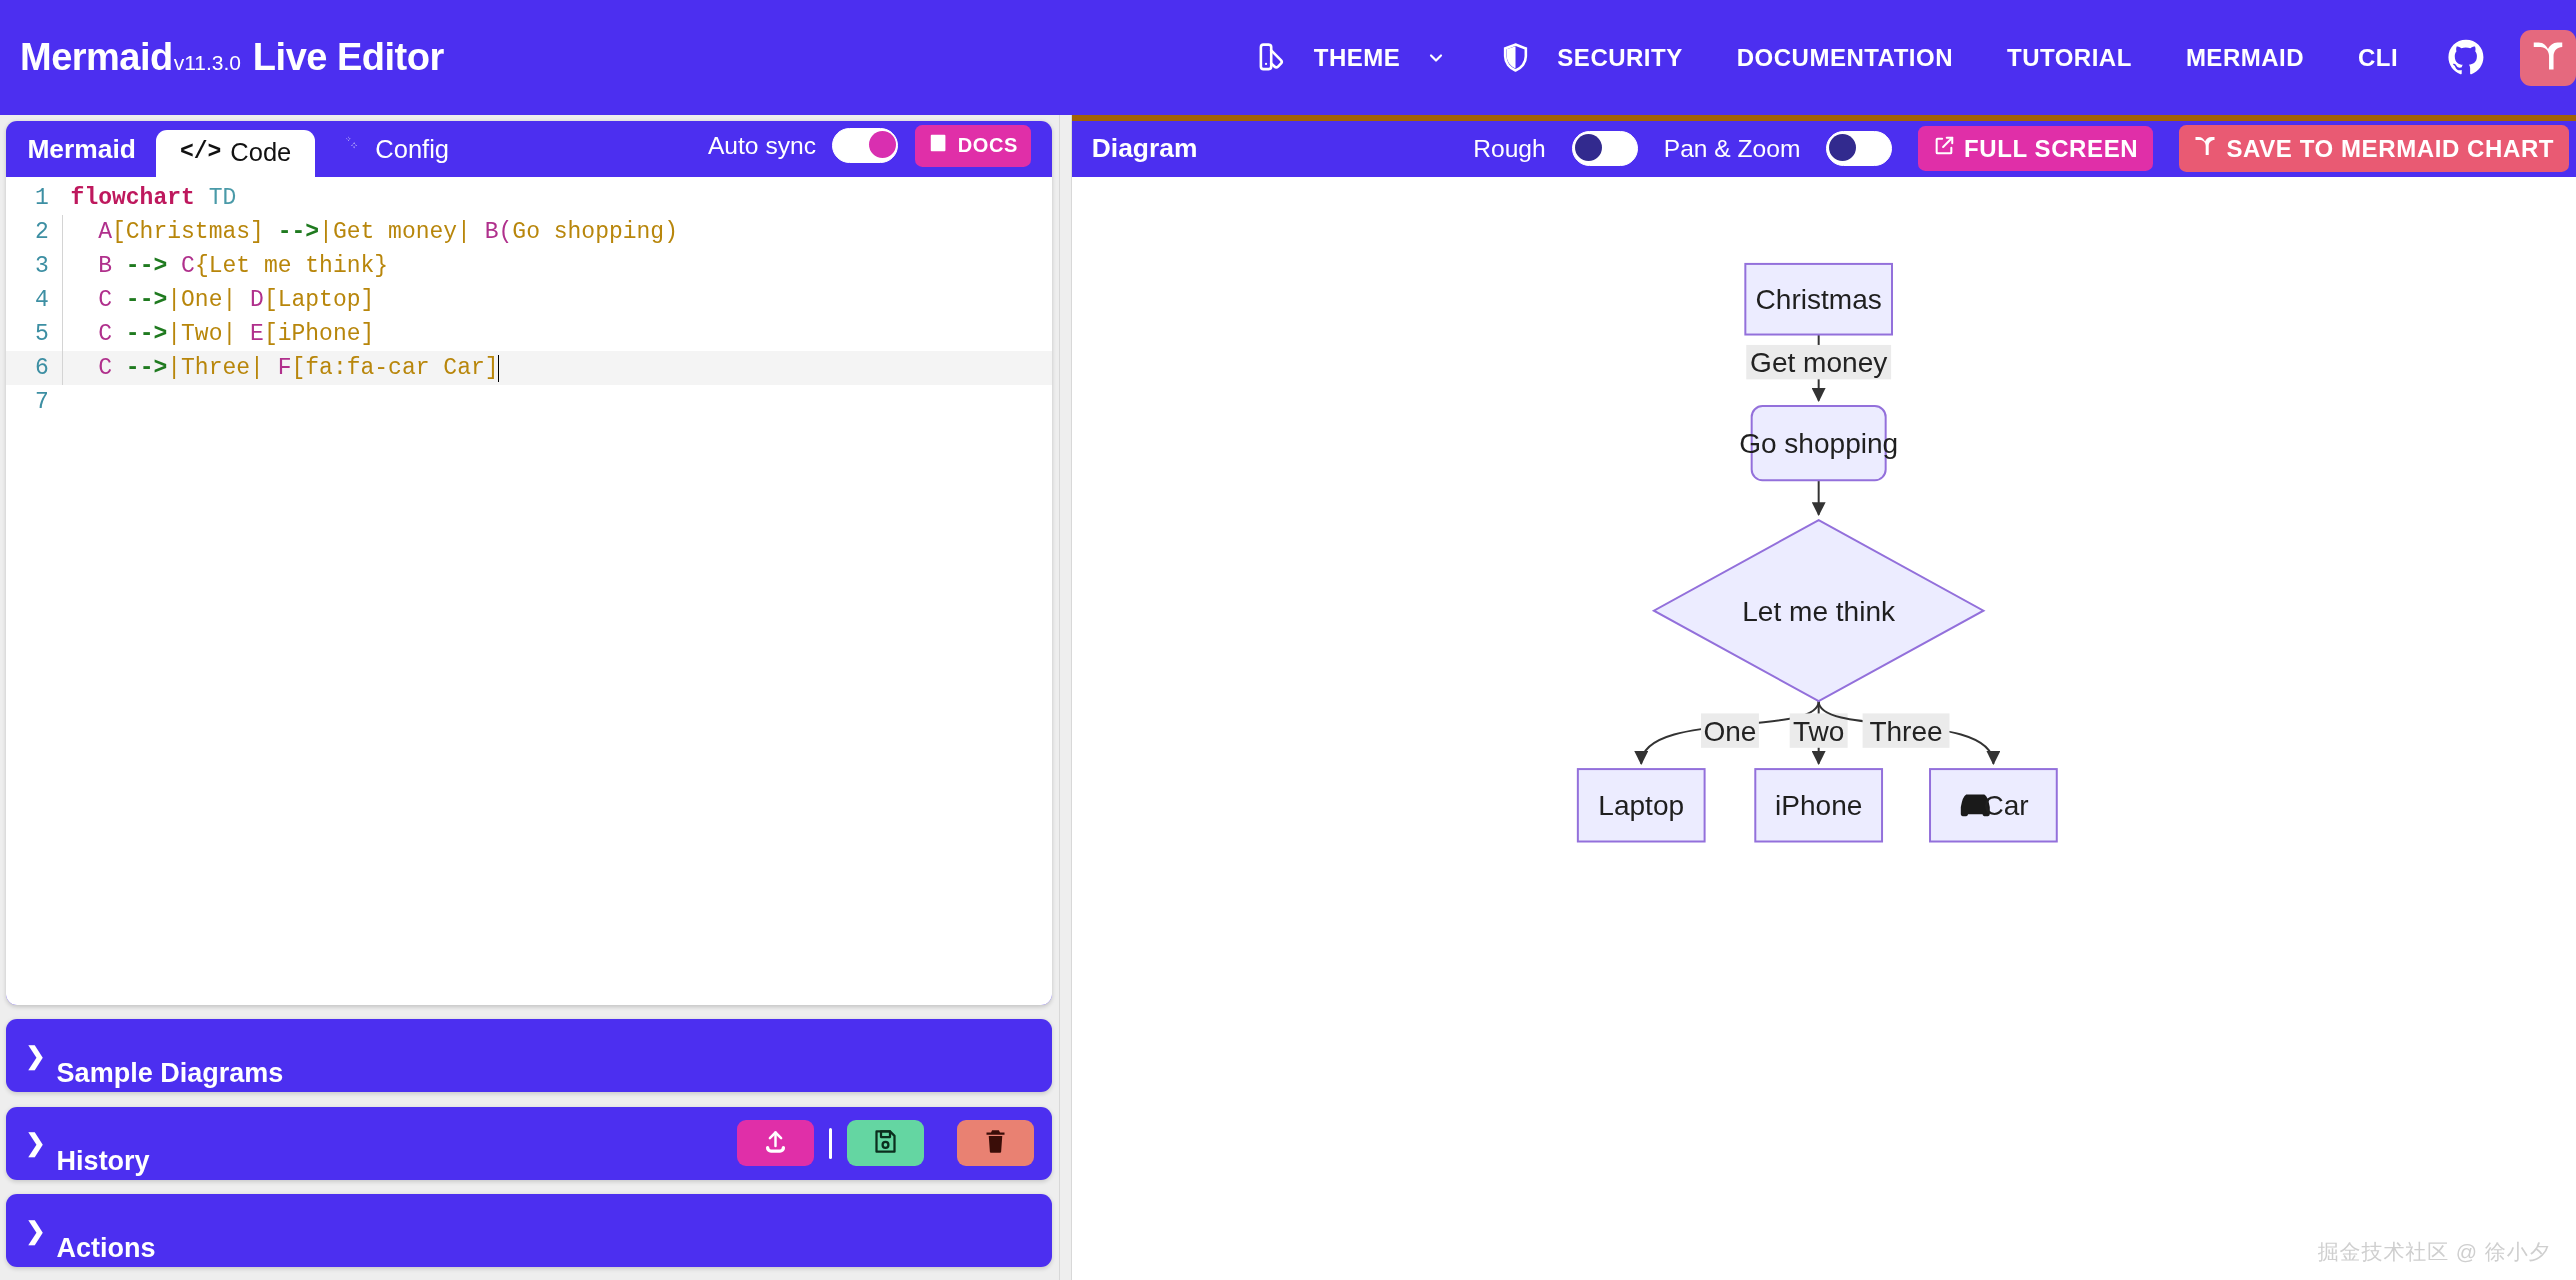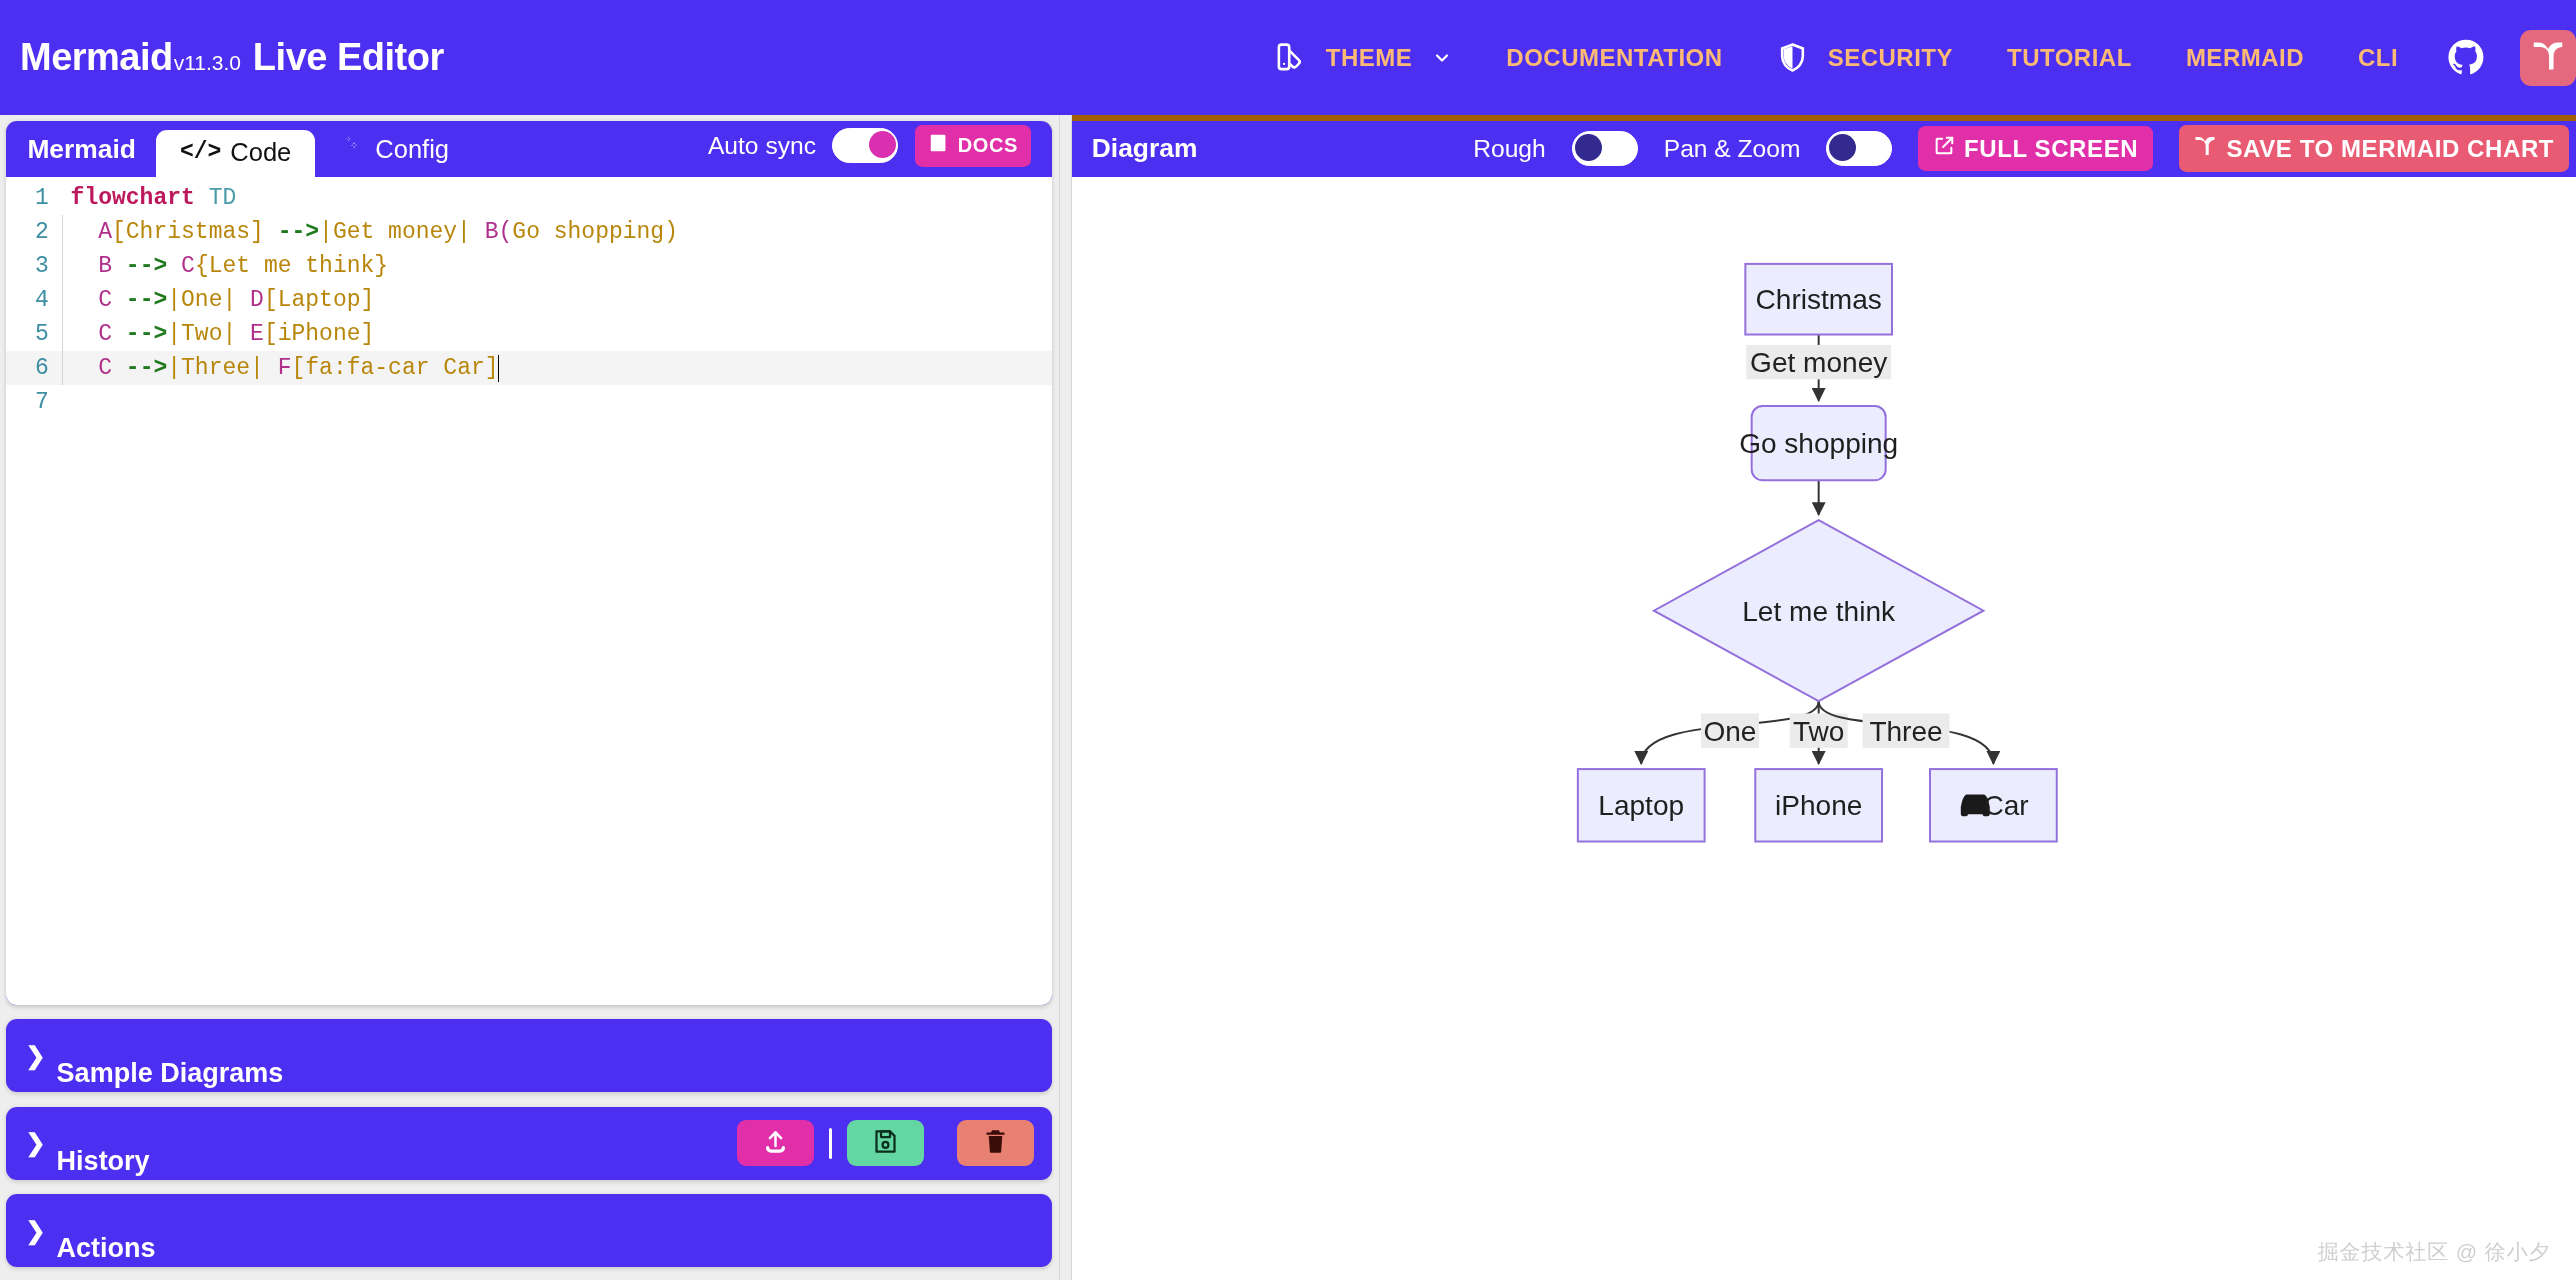--- a/index.html
+++ b/index.html
@@ -34,28 +34,28 @@
     letter-spacing: 0px;
     margin: 0 1.8px 0 0.9px;
   }
   .nav-right {
     margin-left: auto;
     display: flex;
     align-items: center;
     height: 100%;
   }
   .nav-item {
-    color: #fdba74;
+    color: #ffffff;
     font-size: 24px;
     font-weight: bold;
     letter-spacing: 0.5px;
     padding: 0 27px;
     display: flex;
     align-items: center;
-    gap: 20px;
+    gap: 26px;
     height: 100%;
     cursor: pointer;
     white-space: nowrap;
   }
   .nav-item svg { display: block; }
   .mc-logo-btn {
     width: 56px; height: 56px;
     background: #e5697e;
     border-radius: 11px;
     display: flex; align-items: center; justify-content: center;
@@ -336,31 +336,31 @@
       </span>
       <span>THEME</span>
       <span>
         <svg width="20" height="20" viewBox="0 0 24 24" fill="none" stroke="#fff" stroke-width="2.6" stroke-linecap="round" stroke-linejoin="round">
             <polyline points="6 9 12 15 18 9"></polyline>
           </svg>
       </span>
     </div>
 
     <div class="nav-item">
-      <span>DOCUMENTATION</span>
-    </div>
-
-    <div class="nav-item">
       <span>
         <svg width="31" height="31" viewBox="0 0 24 24">
           <path d="M12 2l8 3v6c0 5-3.4 9.3-8 11-4.6-1.7-8-6-8-11V5l8-3z" fill="none" stroke="#fff" stroke-width="2"></path>
           <path d="M12 3.2v17.4c-3.9-1.6-6.8-5.4-6.8-9.7V5.6L12 3.2z" fill="#fff"></path>
         </svg>
       </span>
       <span>SECURITY</span>
+    </div>
+
+    <div class="nav-item">
+      <span>DOCUMENTATION</span>
     </div>
     <div class="nav-item">
       <span>TUTORIAL</span>
     </div>
     <div class="nav-item">
       <span>MERMAID</span>
     </div>
     <div class="nav-item">
       <span>CLI</span>
     </div>

